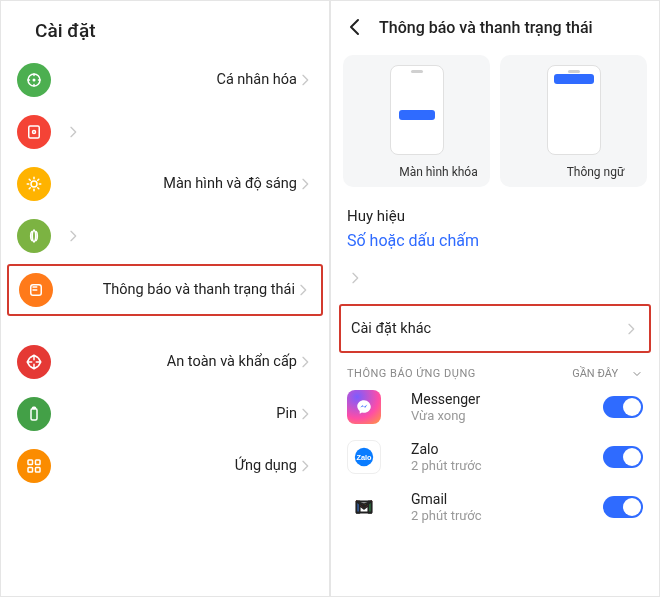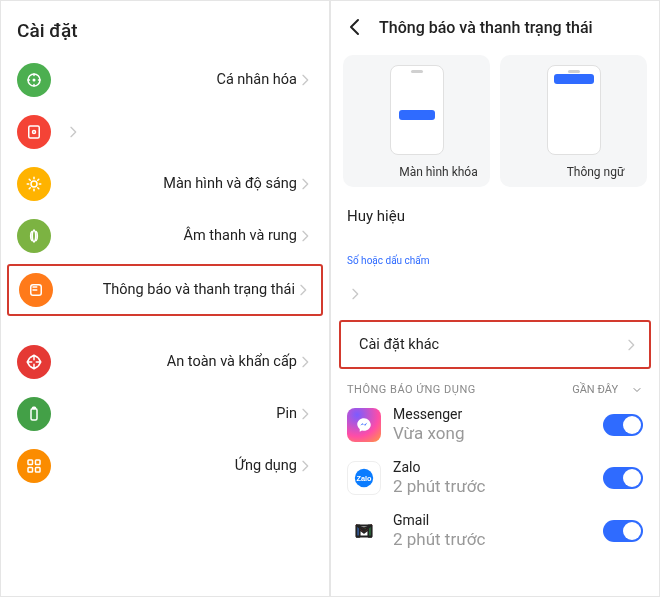--- a/index.html
+++ b/index.html
@@ -18,21 +18,21 @@
     overflow: hidden;
     display: flex;
     flex-direction: column;
     background: #fff;
   }
   .panel-left { width: 330px; }
   .panel-right { width: 330px; }
 
   
   .left-header {
-    padding: 18px 16px 12px 16px;
+    padding: 18px 16px 12px 34px;
     font-size: 19px;
     font-weight: 500;
   }
   .left-list { flex: 1; overflow-y: auto; }
   .list-item {
     display: flex;
     align-items: center;
     padding: 7px 16px;
     position: relative;
     min-height: 52px;
@@ -121,50 +121,49 @@
     background:#2f6bff; border-radius:3px;
   }
   .preview-card .cap {
     font-size: 12px; color:#333; text-align:center;margin-left:44px;
   }
 
   
   .right-body { flex:1; overflow-y:auto; }
   .row-link {
     display:flex; align-items:center; justify-content:space-between;
-    padding: 14px 16px; font-size:14.5px; color:#222;gap:30px;
+    padding: 14px 16px; font-size:14.5px; color:#222;
   }
   .row-link.small-sub { flex-direction:column; align-items:flex-start; padding:12px 16px 6px; }
-  .subtext-link { font-size:10px; color:#2f6bff; margin-top:0; }
+  .subtext-link { font-size:16px; color:#2f6bff; margin-top:6px; }
 
   .highlight-right {
     border: 2px solid #d33a2e;
     border-radius: 3px;
     margin: 4px 8px;
-    padding-left: 8px;
   }
   .highlight-right .row-link { padding: 14px 10px; }
 
   .apps-header {
     display:flex; justify-content:space-between; align-items:flex-start;
     padding: 10px 16px 2px 16px;
   }
   .apps-header .sort {
     font-size:11px; color:#888; display:flex; align-items:center; gap:13px;
   }
   .app-row {
     display:flex; align-items:center; padding: 8px 16px;
   }
   .app-icon {
     width:34px;height:34px;border-radius:8px;display:flex;align-items:center;justify-content:center;
     flex-shrink:0; margin-right:12px;
   }
-  .app-info { flex:1; }
+  .app-info { flex:1;margin-left:18px; }
   .app-name { font-size:14px; color:#222; }
-  .app-sub { font-size:17px; color:#999; margin-top:1px; }
+  .app-sub { font-size:13px; color:#999; margin-top:1px; }
   .toggle {
     width:40px;height:22px;border-radius:11px;background:#2f6bff;position:relative;flex-shrink:0;
   }
   .toggle::after {
     content:""; position:absolute; right:2px; top:2px; width:18px;height:18px;
     background:#fff;border-radius:50%;
   }
 
   
   .bg-green{background:#4caf50;}
@@ -228,21 +227,20 @@
             <path d="M9 5l7 7-7 7"></path>
           </svg>
         </div>
       </div>
       <div class="list-item">
         <div class="icon-wrap bg-limegreen">
           <svg viewBox="0 0 24 24">
             <path d="M12 4c3 2 3 14 0 16M12 4c-3 2-3 14 0 16M9 6c-2 1.5-2 10.5 0 12M15 6c2 1.5 2 10.5 0 12"></path>
           </svg>
         </div>
-        <div class="label">Âm thanh và rung</div>
         <div class="chevron-right">
           <svg viewBox="0 0 24 24">
             <path d="M9 5l7 7-7 7"></path>
           </svg>
         </div>
       </div>
       <div class="list-item highlight">
         <div class="icon-wrap bg-orange">
           <svg viewBox="0 0 24 24">
             <rect x="5" y="5" width="14" height="14" rx="3"></rect>

